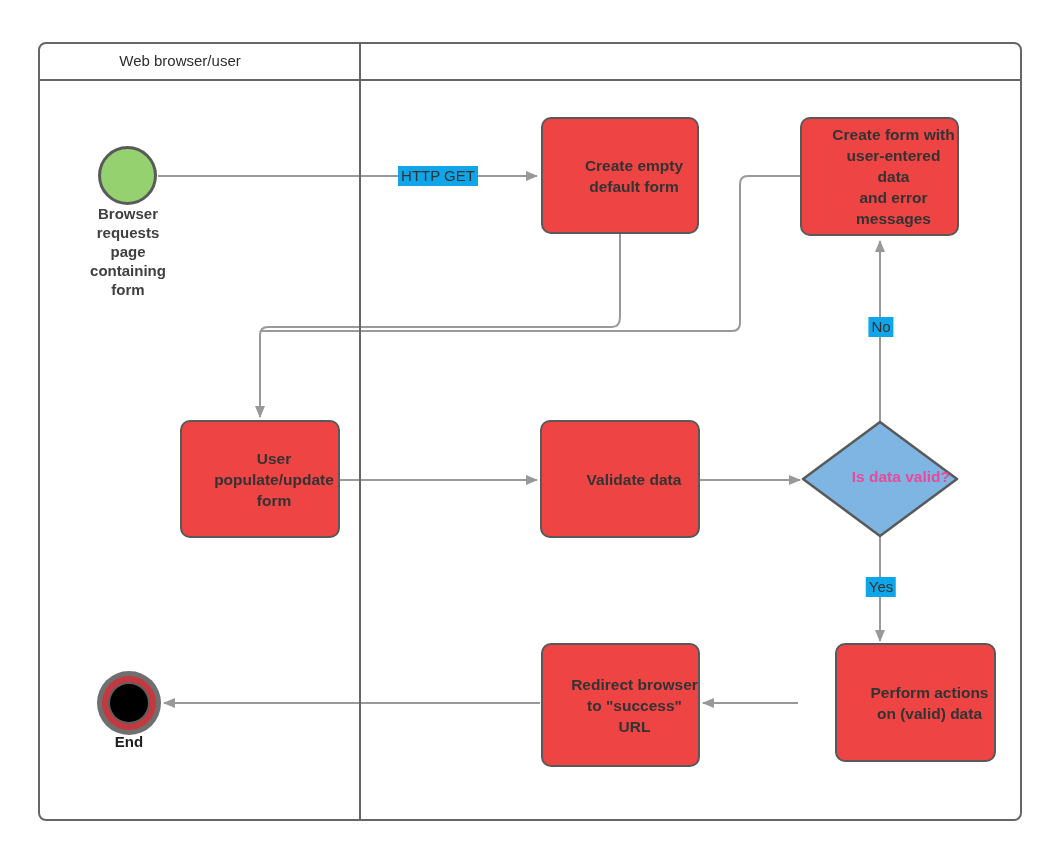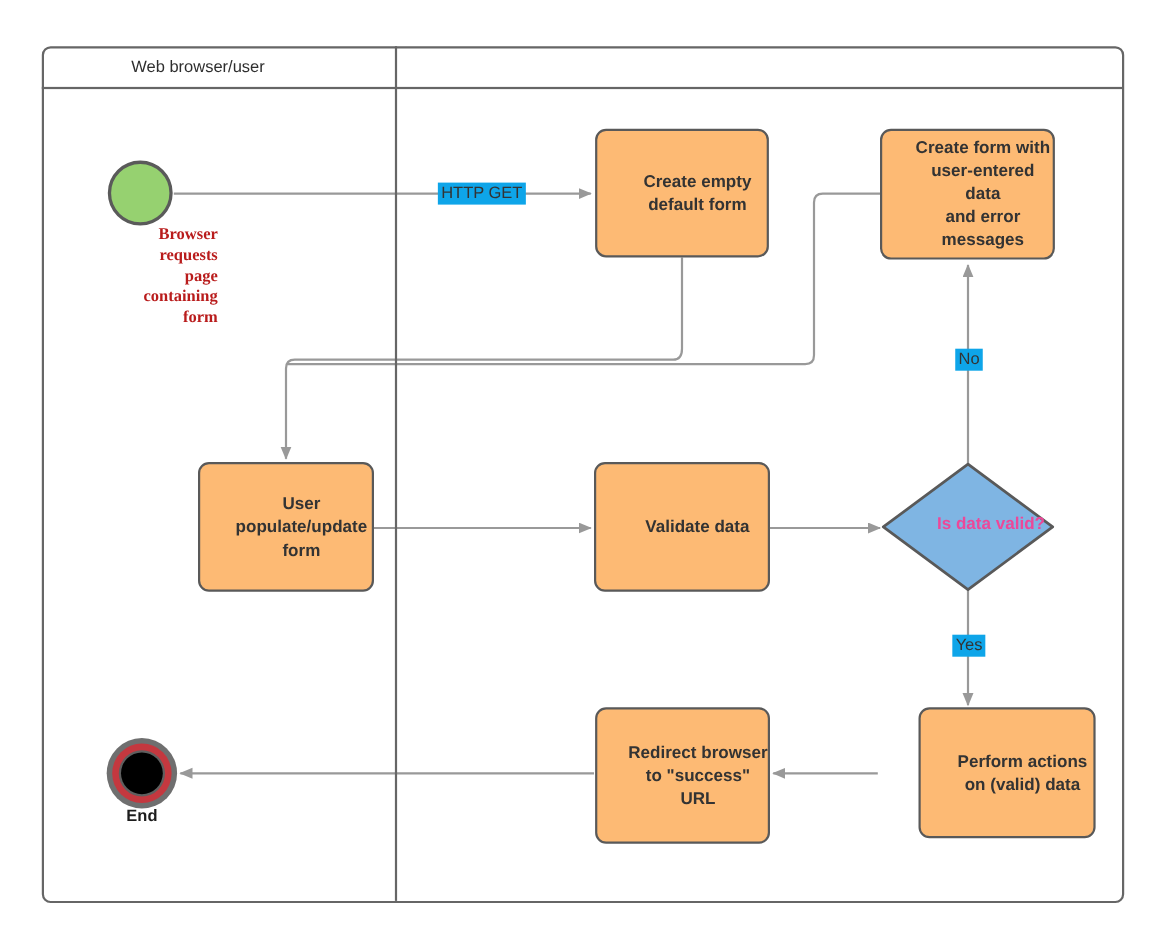--- a/index.html
+++ b/index.html
@@ -13,36 +13,36 @@
   .header-rule{position:absolute;left:38px;top:79px;width:982px;height:0;border-top:2px solid #666;}
   .lane-header{position:absolute;top:42px;height:37px;display:flex;align-items:center;justify-content:center;
                font-size:15px;color:#2e2e2e;}
   .lane-header.browser{left:40px;width:280px;}
   .lane-header.server{left:361px;width:657px;}
 
   
   svg.edges{position:absolute;left:0;top:0;width:1060px;height:860px;}
 
   
-  .node-box{position:absolute;background:#fdba74;border:2px solid #595959;border-radius:10px;
+  .node-box{position:absolute;background:#ef4444;border:2px solid #595959;border-radius:10px;
             display:flex;align-items:center;justify-content:center;text-align:center;
             font-weight:bold;font-size:15.5px;line-height:21px;color:#333;
             white-space:pre-line;box-sizing:border-box;padding-left:28px;}
   .box-create-empty{left:541px;top:117px;width:158px;height:117px;}
   .box-create-errors{left:800px;top:117px;width:159px;height:119px;}
   .box-user-populate{left:180px;top:420px;width:160px;height:118px;}
   .box-validate{left:540px;top:420px;width:160px;height:118px;}
   .box-perform{left:799px;top:643px;width:161px;height:119px;margin-left:36px;}
   .box-redirect{left:541px;top:643px;width:159px;height:124px;}
 
   
   .start-circle{position:absolute;left:98px;top:146px;width:59px;height:59px;border-radius:50%;
                 background:#96d170;border:3px solid #5a5a5a;box-sizing:border-box;}
-  .start-label{position:absolute;left:58px;top:204px;width:140px;text-align:right;
-               font-weight:bold;font-size:15px;line-height:19px;color:#b91c1c;white-space:pre-line;font-family:Liberation Serif, serif;}
+  .start-label{position:absolute;left:58px;top:204px;width:140px;text-align:center;
+               font-weight:bold;font-size:15px;line-height:19px;color:#404040;white-space:pre-line;}
 
   
   .end-circle{position:absolute;left:110px;top:684px;width:38px;height:38px;border-radius:50%;background:#000;
               box-shadow:0 0 0 2px #5f5f5f, 0 0 0 8px #c4383f, 0 0 0 13px #6f6f6f;}
   .end-label{position:absolute;left:79px;top:733px;width:100px;text-align:center;
              font-weight:bold;font-size:15px;color:#1d1d1d;}
 
   
   .decision-label{position:absolute;left:810px;top:468px;width:140px;text-align:right;
                   font-weight:bold;font-size:15.5px;color:#ec4899;}

